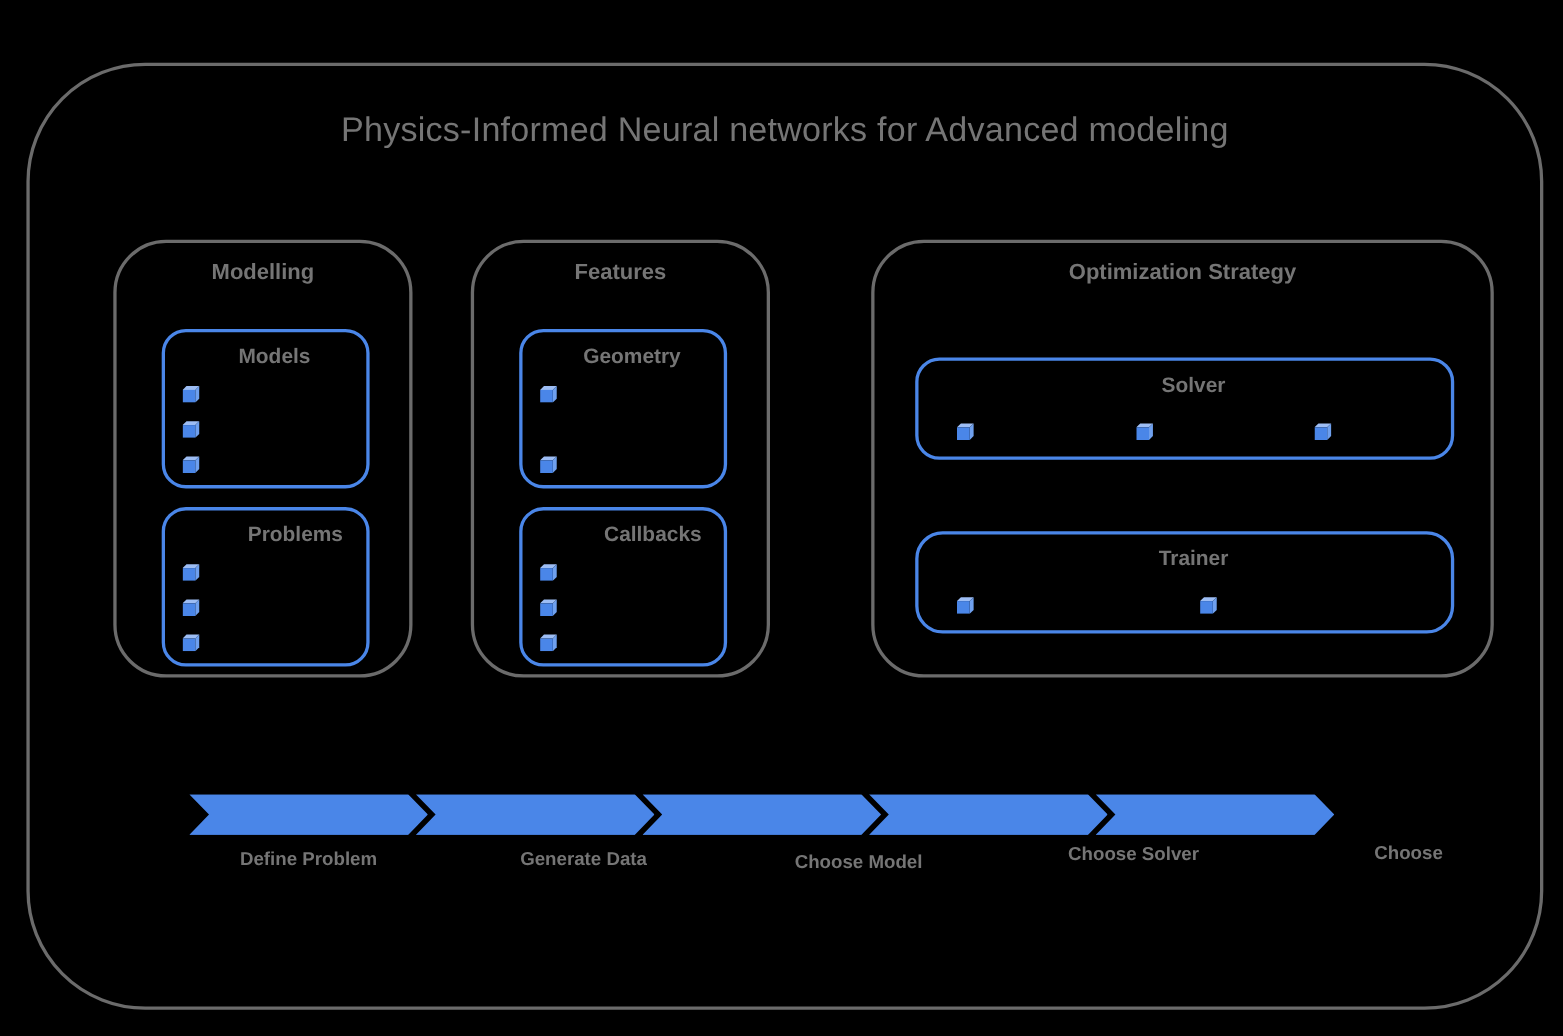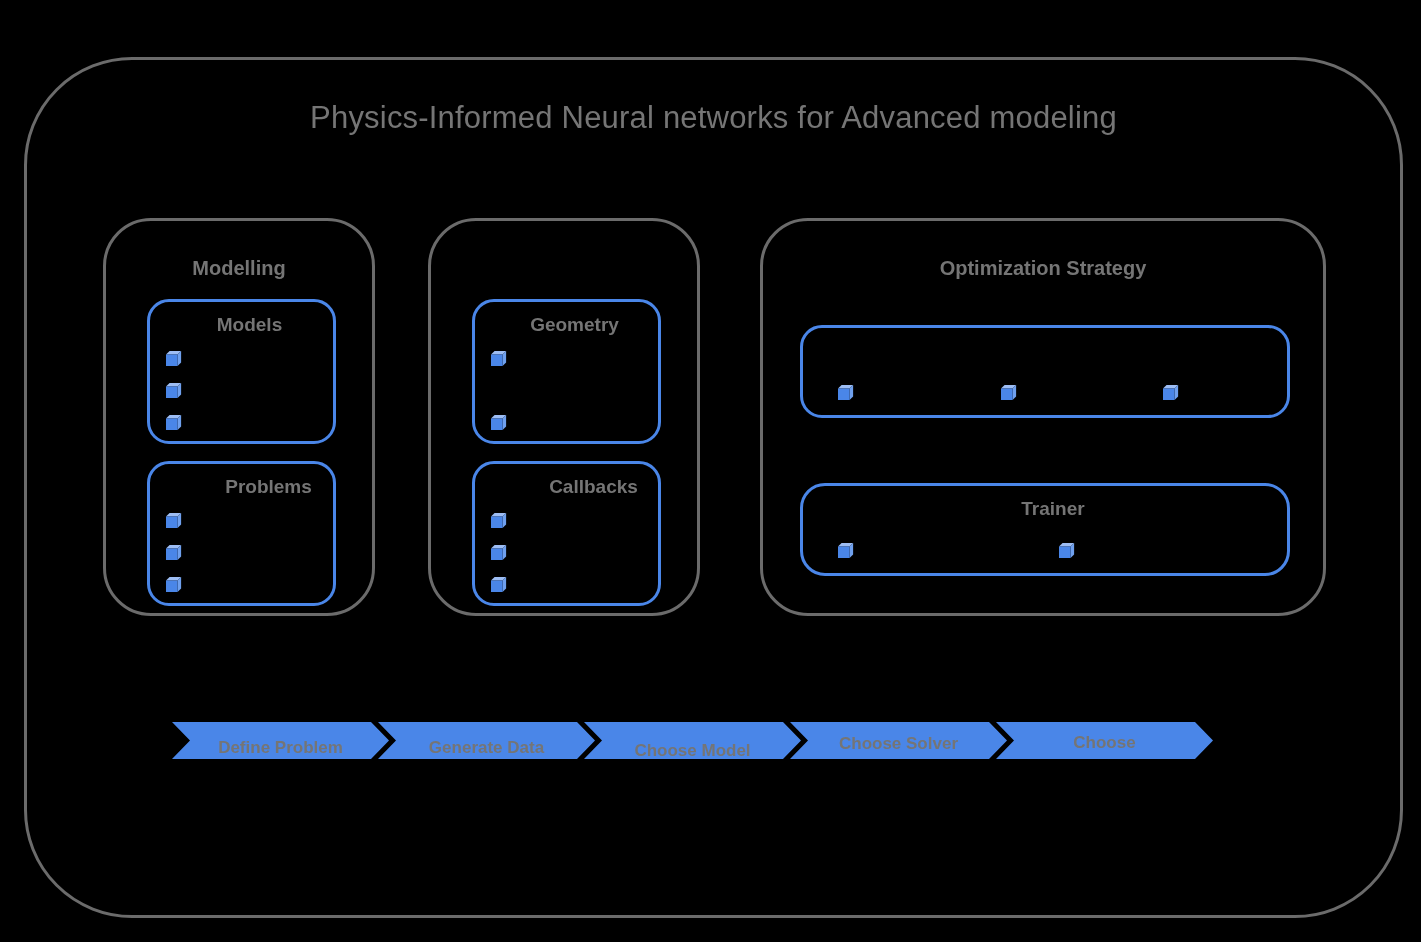--- a/index.html
+++ b/index.html
@@ -34,24 +34,24 @@
   
   .section {
     position: absolute;
     top: 218px;
     height: 398px;
     border: 3px solid #6b6b6b;
     border-radius: 48px;
   }
   .section-modelling    { left: 103px; width: 272px; }
   .section-features     { left: 428px; width: 272px; }
-  .section-optimization { left: 760px; width: 566px; }
+  .section-optimization { left: 792px; width: 566px; }
 
   .section-title {
-    margin-top: 36px;
+    margin-top: 16px;
     text-align: center;
     font-size: 20px;
     font-weight: bold;
     color: #757575;
   }
 
   
   .inner-box {
     position: absolute;
     border: 3px solid #4a86e8;
@@ -102,22 +102,23 @@
     display: flex;
   }
   .segment {
     width: 217px; height: 37px;
     margin-right: -11px;
     background: #4a86e8;
     clip-path: polygon(0 0, calc(100% - 18px) 0, 100% 50%, calc(100% - 18px) 100%, 0 100%, 18px 50%);
   }
   .pipeline-labels {
     position: absolute;
-    left: 172px; top: 738px;
-    display: flex;
+    left: 172px; top: 771px;
+    display: flex;
+    gap: 44px;
   }
   .step-label {
     width: 217px;
     margin-right: -11px;
     text-align: center;
     font-size: 17px;
     font-weight: bold;
     color: #757575;
     position: relative;
   }
@@ -170,20 +171,21 @@
         <span class="cube"><svg width="16" height="16" viewBox="0 0 18 18">
             <polygon points="0,5 4,1 17,1 13,5" fill="#9dbdf4"></polygon>
             <polygon points="13,5 17,1 17,14 13,18" fill="#6fa0ee"></polygon>
             <rect x="0" y="5" width="13" height="13" fill="#4a86e8"></rect>
           </svg></span>
       </div>
   </div>
 </div>
 
 <div class="section section-features">
+  <div class="section-title">Features</div>
   <div class="inner-box vbox vbox-bottom">
     <div class="box-title">Callbacks</div>
     <div class="cube-col">
         <span class="cube"><svg width="16" height="16" viewBox="0 0 18 18">
             <polygon points="0,5 4,1 17,1 13,5" fill="#9dbdf4"></polygon>
             <polygon points="13,5 17,1 17,14 13,18" fill="#6fa0ee"></polygon>
             <rect x="0" y="5" width="13" height="13" fill="#4a86e8"></rect>
           </svg></span>
         <span class="cube"><svg width="16" height="16" viewBox="0 0 18 18">
             <polygon points="0,5 4,1 17,1 13,5" fill="#9dbdf4"></polygon>
@@ -210,20 +212,21 @@
             <polygon points="13,5 17,1 17,14 13,18" fill="#6fa0ee"></polygon>
             <rect x="0" y="5" width="13" height="13" fill="#4a86e8"></rect>
           </svg></span>
       </div>
   </div>
 </div>
 
 <div class="section section-optimization">
   <div class="section-title">Optimization Strategy</div>
   <div class="inner-box hbox hbox-top">
+    <div class="box-title">Solver</div>
     <div class="cube-row cube-row-solver">
         <span class="cube"><svg width="16" height="16" viewBox="0 0 18 18">
             <polygon points="0,5 4,1 17,1 13,5" fill="#9dbdf4"></polygon>
             <polygon points="13,5 17,1 17,14 13,18" fill="#6fa0ee"></polygon>
             <rect x="0" y="5" width="13" height="13" fill="#4a86e8"></rect>
           </svg></span>
         <span class="cube"><svg width="16" height="16" viewBox="0 0 18 18">
             <polygon points="0,5 4,1 17,1 13,5" fill="#9dbdf4"></polygon>
             <polygon points="13,5 17,1 17,14 13,18" fill="#6fa0ee"></polygon>
             <rect x="0" y="5" width="13" height="13" fill="#4a86e8"></rect>

